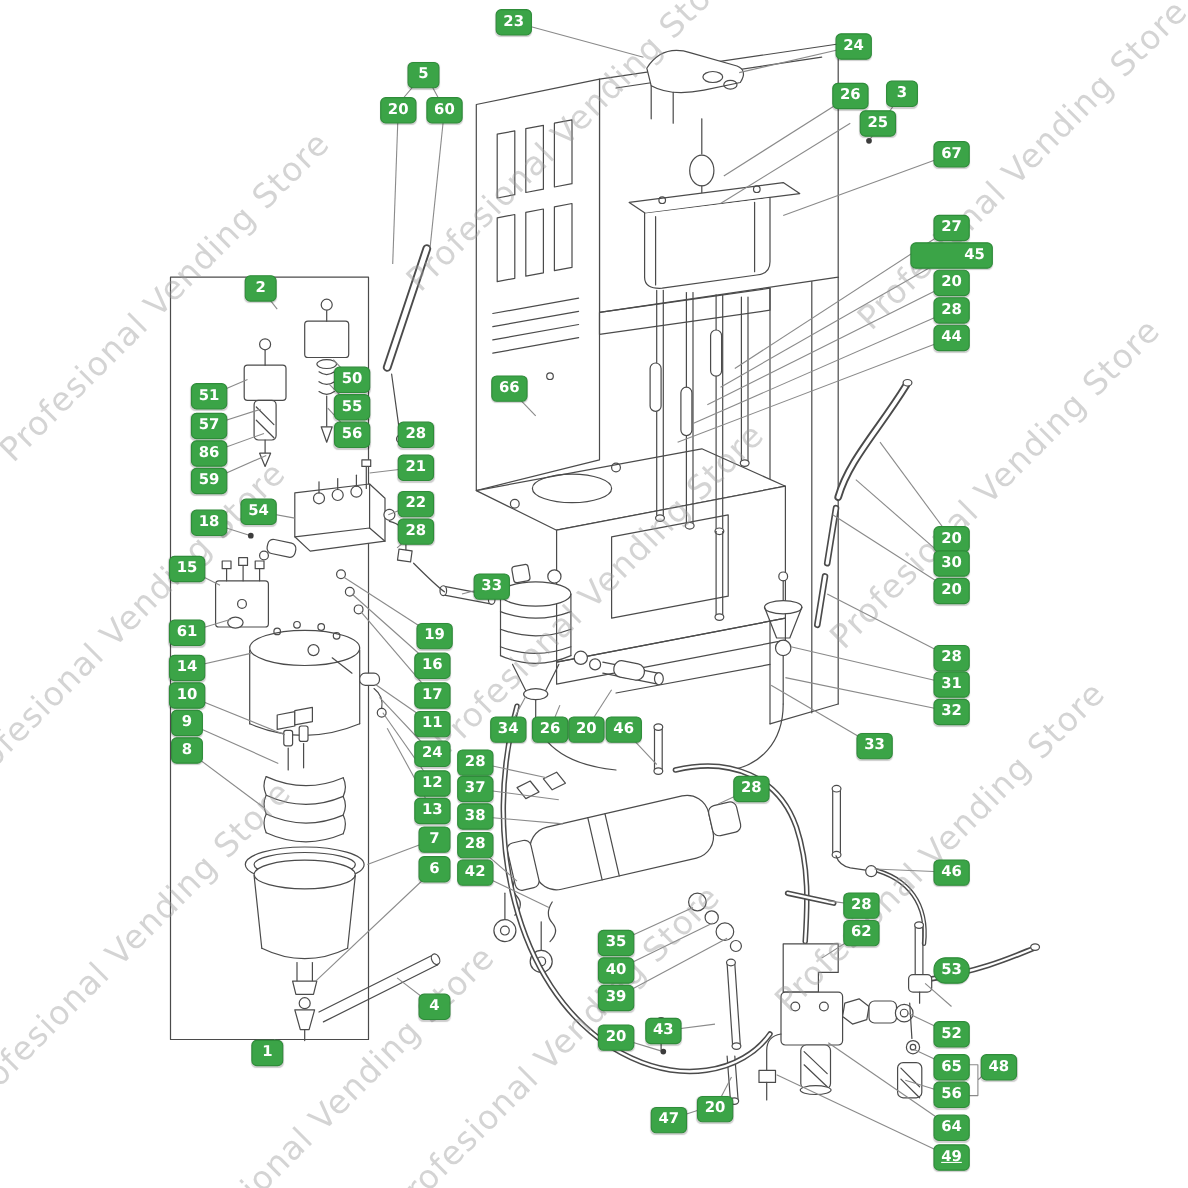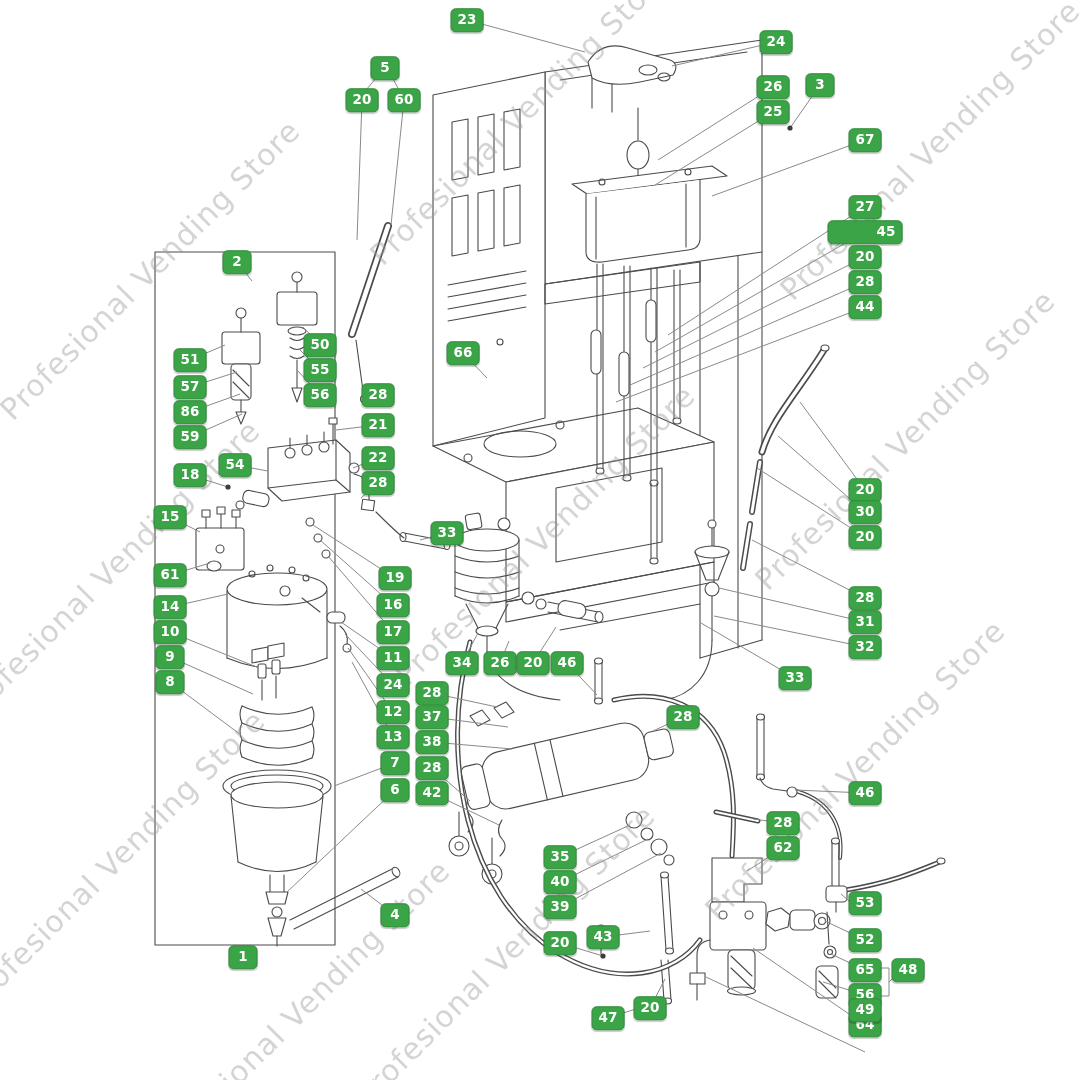--- a/index.html
+++ b/index.html
@@ -413,21 +413,21 @@
     <div class="wm" style="left: 520px; top: 115px;">Profesional Vending Store</div>
     <div class="wm" style="left: 545px; top: 535px;">Profesional Vending Store</div>
     <div class="wm" style="left: 505px; top: 955px;">Profesional Vending Store</div>
     <div class="wm" style="left: 930px; top: 150px;">Profesional Vending Store</div>
     <div class="wm" style="left: 905px; top: 440px;">Profesional Vending Store</div>
     <div class="wm" style="left: 855px; top: 770px;">Profesional Vending Store</div>
     <div class="callout" style="left: 467px; top: 20px;">23</div>
     <div class="callout" style="left: 776px; top: 42px;">24</div>
     <div class="callout" style="left: 820px; top: 85px;">3</div>
     <div class="callout" style="left: 773px; top: 87px;">26</div>
-    <div class="callout" style="left: 773px; top: 112px; text-align: right;">25</div>
+    <div class="callout" style="left: 798px; top: 112px; text-align: right;">25</div>
     <div class="callout" style="left: 385px; top: 68px;">5</div>
     <div class="callout" style="left: 362px; top: 100px;">20</div>
     <div class="callout" style="left: 404px; top: 100px;">60</div>
     <div class="callout" style="left: 865px; top: 140px;">67</div>
     <div class="callout" style="left: 865px; top: 207px;">27</div>
     <div class="callout" style="left: 865px; top: 232px; padding-left: 48px;">45</div>
     <div class="callout" style="left: 865px; top: 257px;">20</div>
     <div class="callout" style="left: 865px; top: 282px;">28</div>
     <div class="callout" style="left: 865px; top: 307px;">44</div>
     <div class="callout" style="left: 237px; top: 262px;">2</div>
@@ -478,25 +478,25 @@
     <div class="callout" style="left: 432px; top: 768px;">28</div>
     <div class="callout" style="left: 395px; top: 790px;">6</div>
     <div class="callout" style="left: 432px; top: 793px;">42</div>
     <div class="callout" style="left: 865px; top: 793px;">46</div>
     <div class="callout" style="left: 560px; top: 857px;">35</div>
     <div class="callout" style="left: 783px; top: 823px;">28</div>
     <div class="callout" style="left: 783px; top: 848px;">62</div>
     <div class="callout" style="left: 560px; top: 882px;">40</div>
     <div class="callout" style="left: 560px; top: 907px;">39</div>
     <div class="callout" style="left: 395px; top: 915px;">4</div>
-    <div class="callout" style="left: 865px; top: 903px;">53</div>
+    <div class="callout" style="left: 865px; top: 882px; border-radius: 11px;">53</div>
     <div class="callout" style="left: 865px; top: 940px;">52</div>
     <div class="callout" style="left: 243px; top: 957px;">1</div>
     <div class="callout" style="left: 560px; top: 943px;">20</div>
     <div class="callout" style="left: 603px; top: 937px;">43</div>
     <div class="callout" style="left: 865px; top: 970px;">65</div>
     <div class="callout" style="left: 908px; top: 970px;">48</div>
     <div class="callout" style="left: 865px; top: 995px;">56</div>
     <div class="callout" style="left: 608px; top: 1018px;">47</div>
     <div class="callout" style="left: 650px; top: 1008px;">20</div>
     <div class="callout" style="left: 865px; top: 1025px;">64</div>
-    <div class="callout" style="left: 865px; top: 1010px;">49</div>
+    <div class="callout" style="left: 865px; top: 1052px; text-decoration: underline;">49</div>
   </div>
 
 </body></html>

